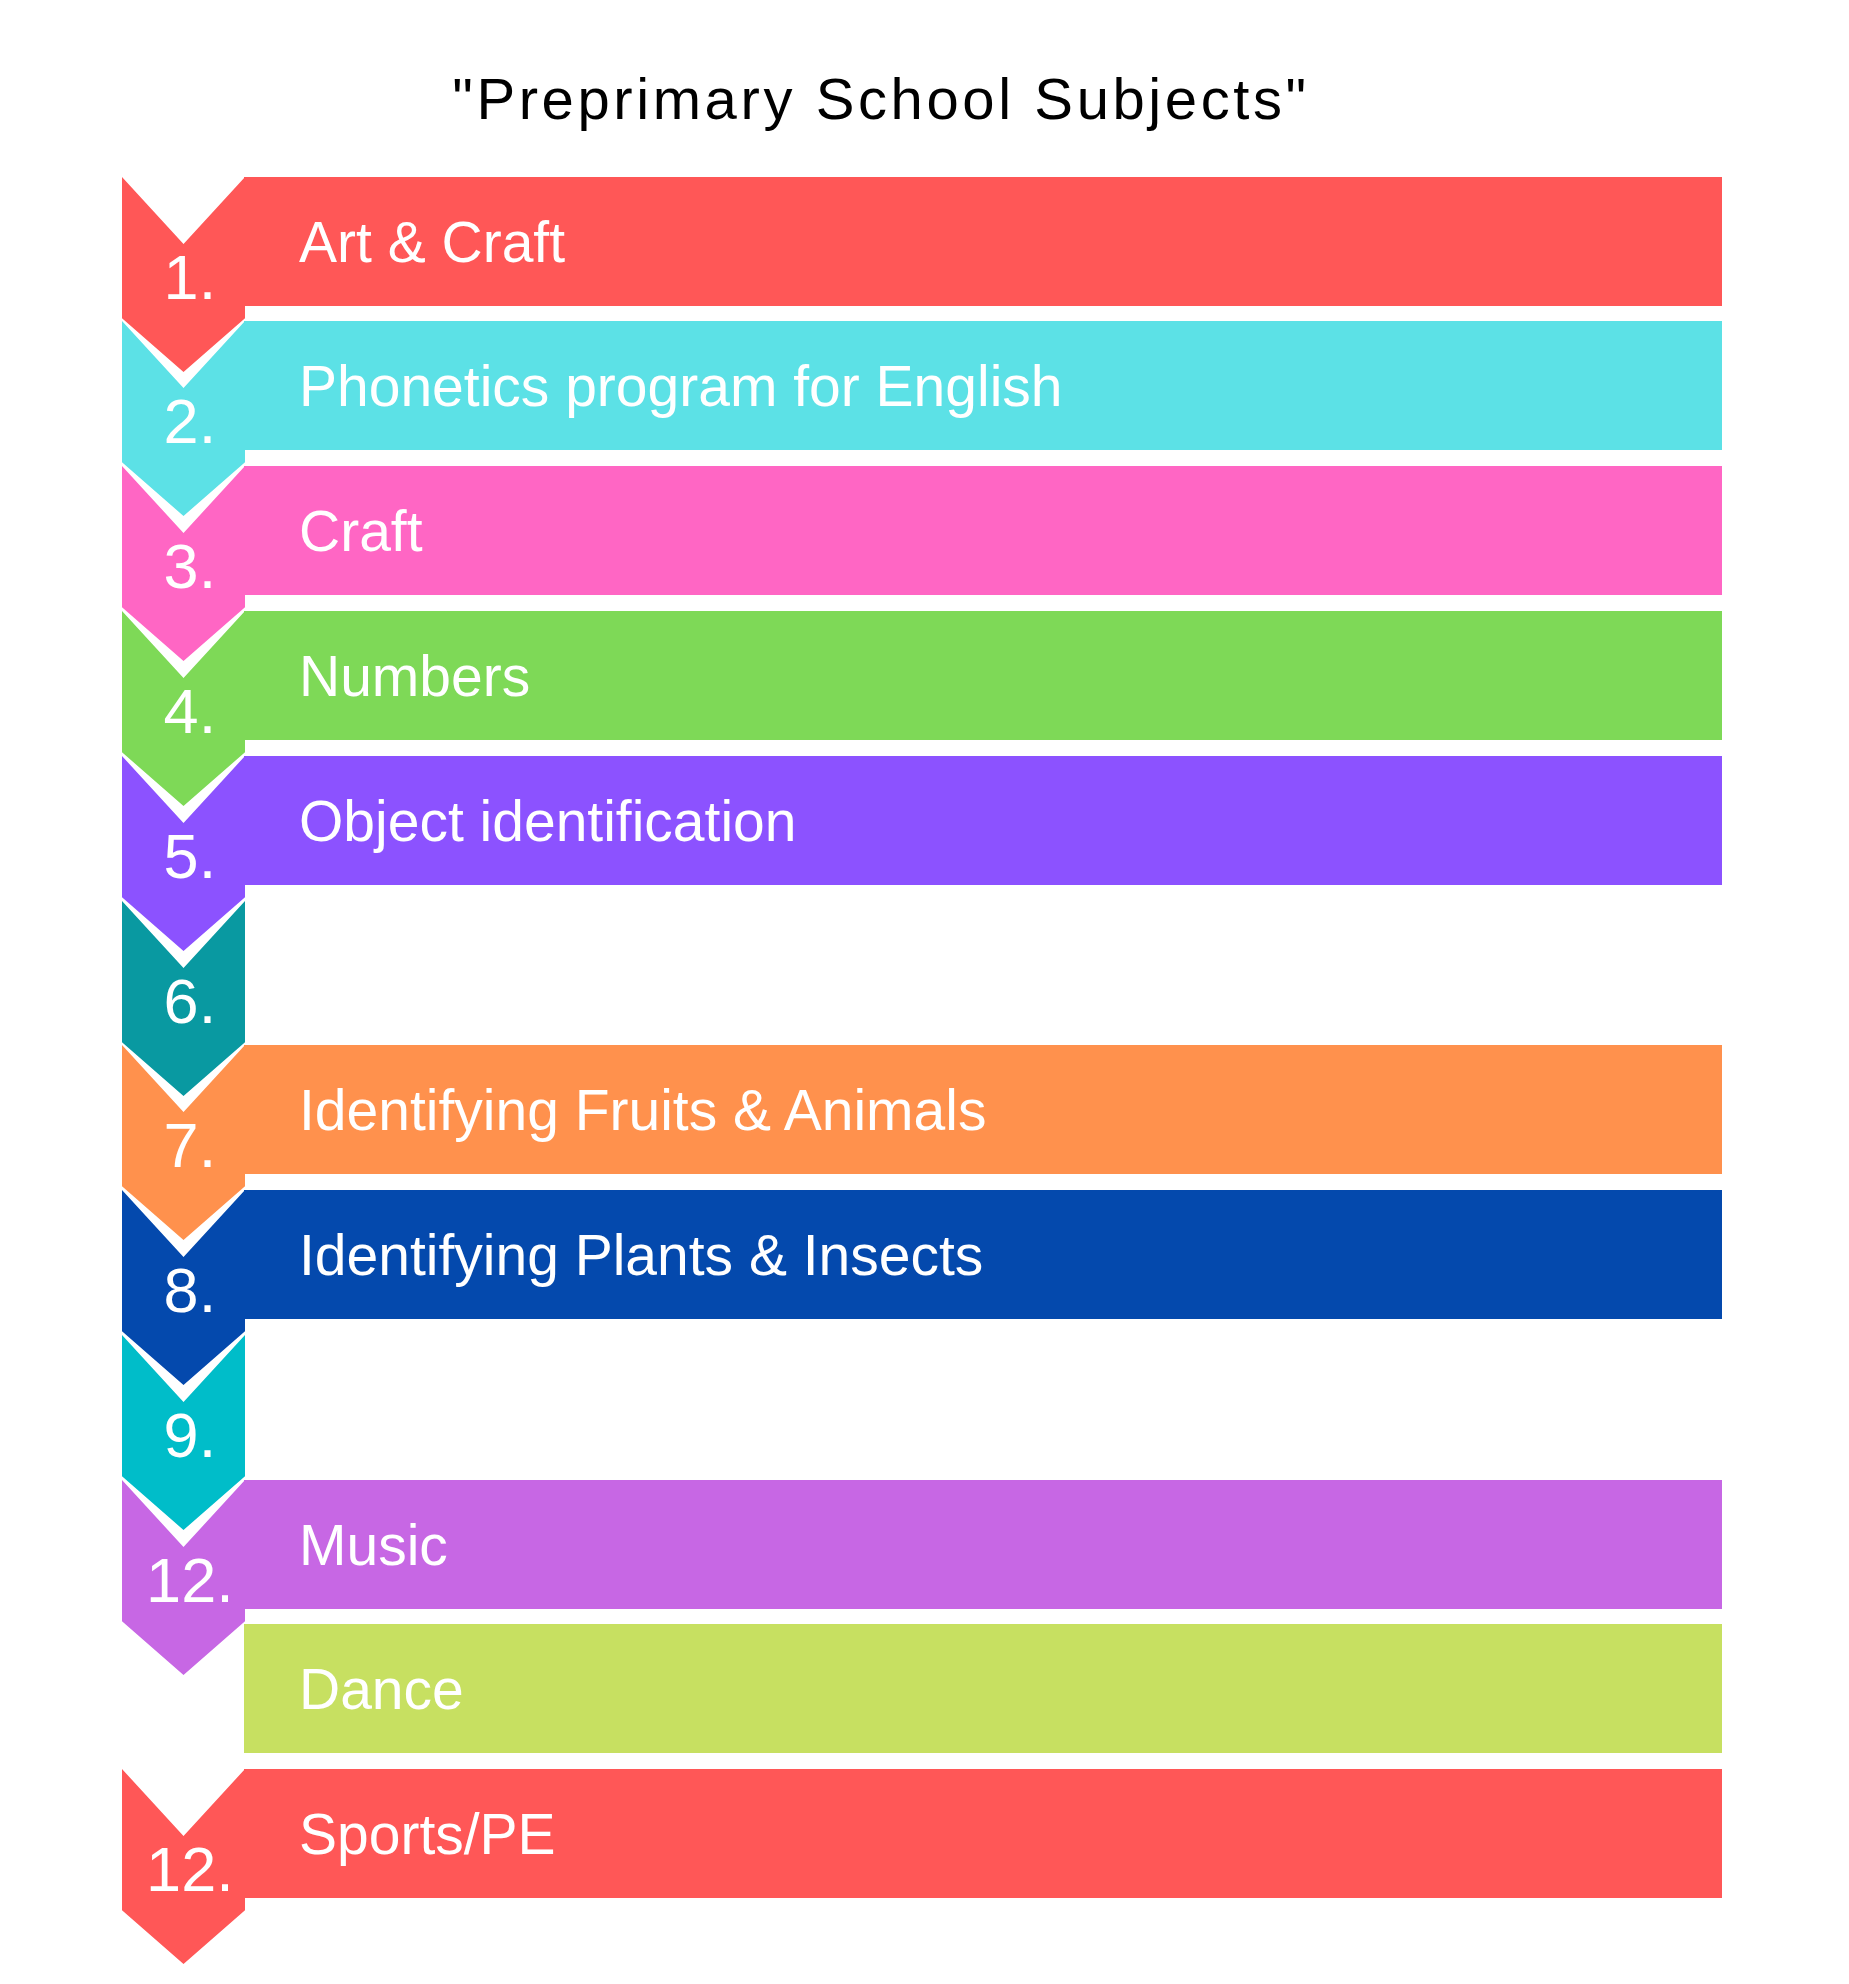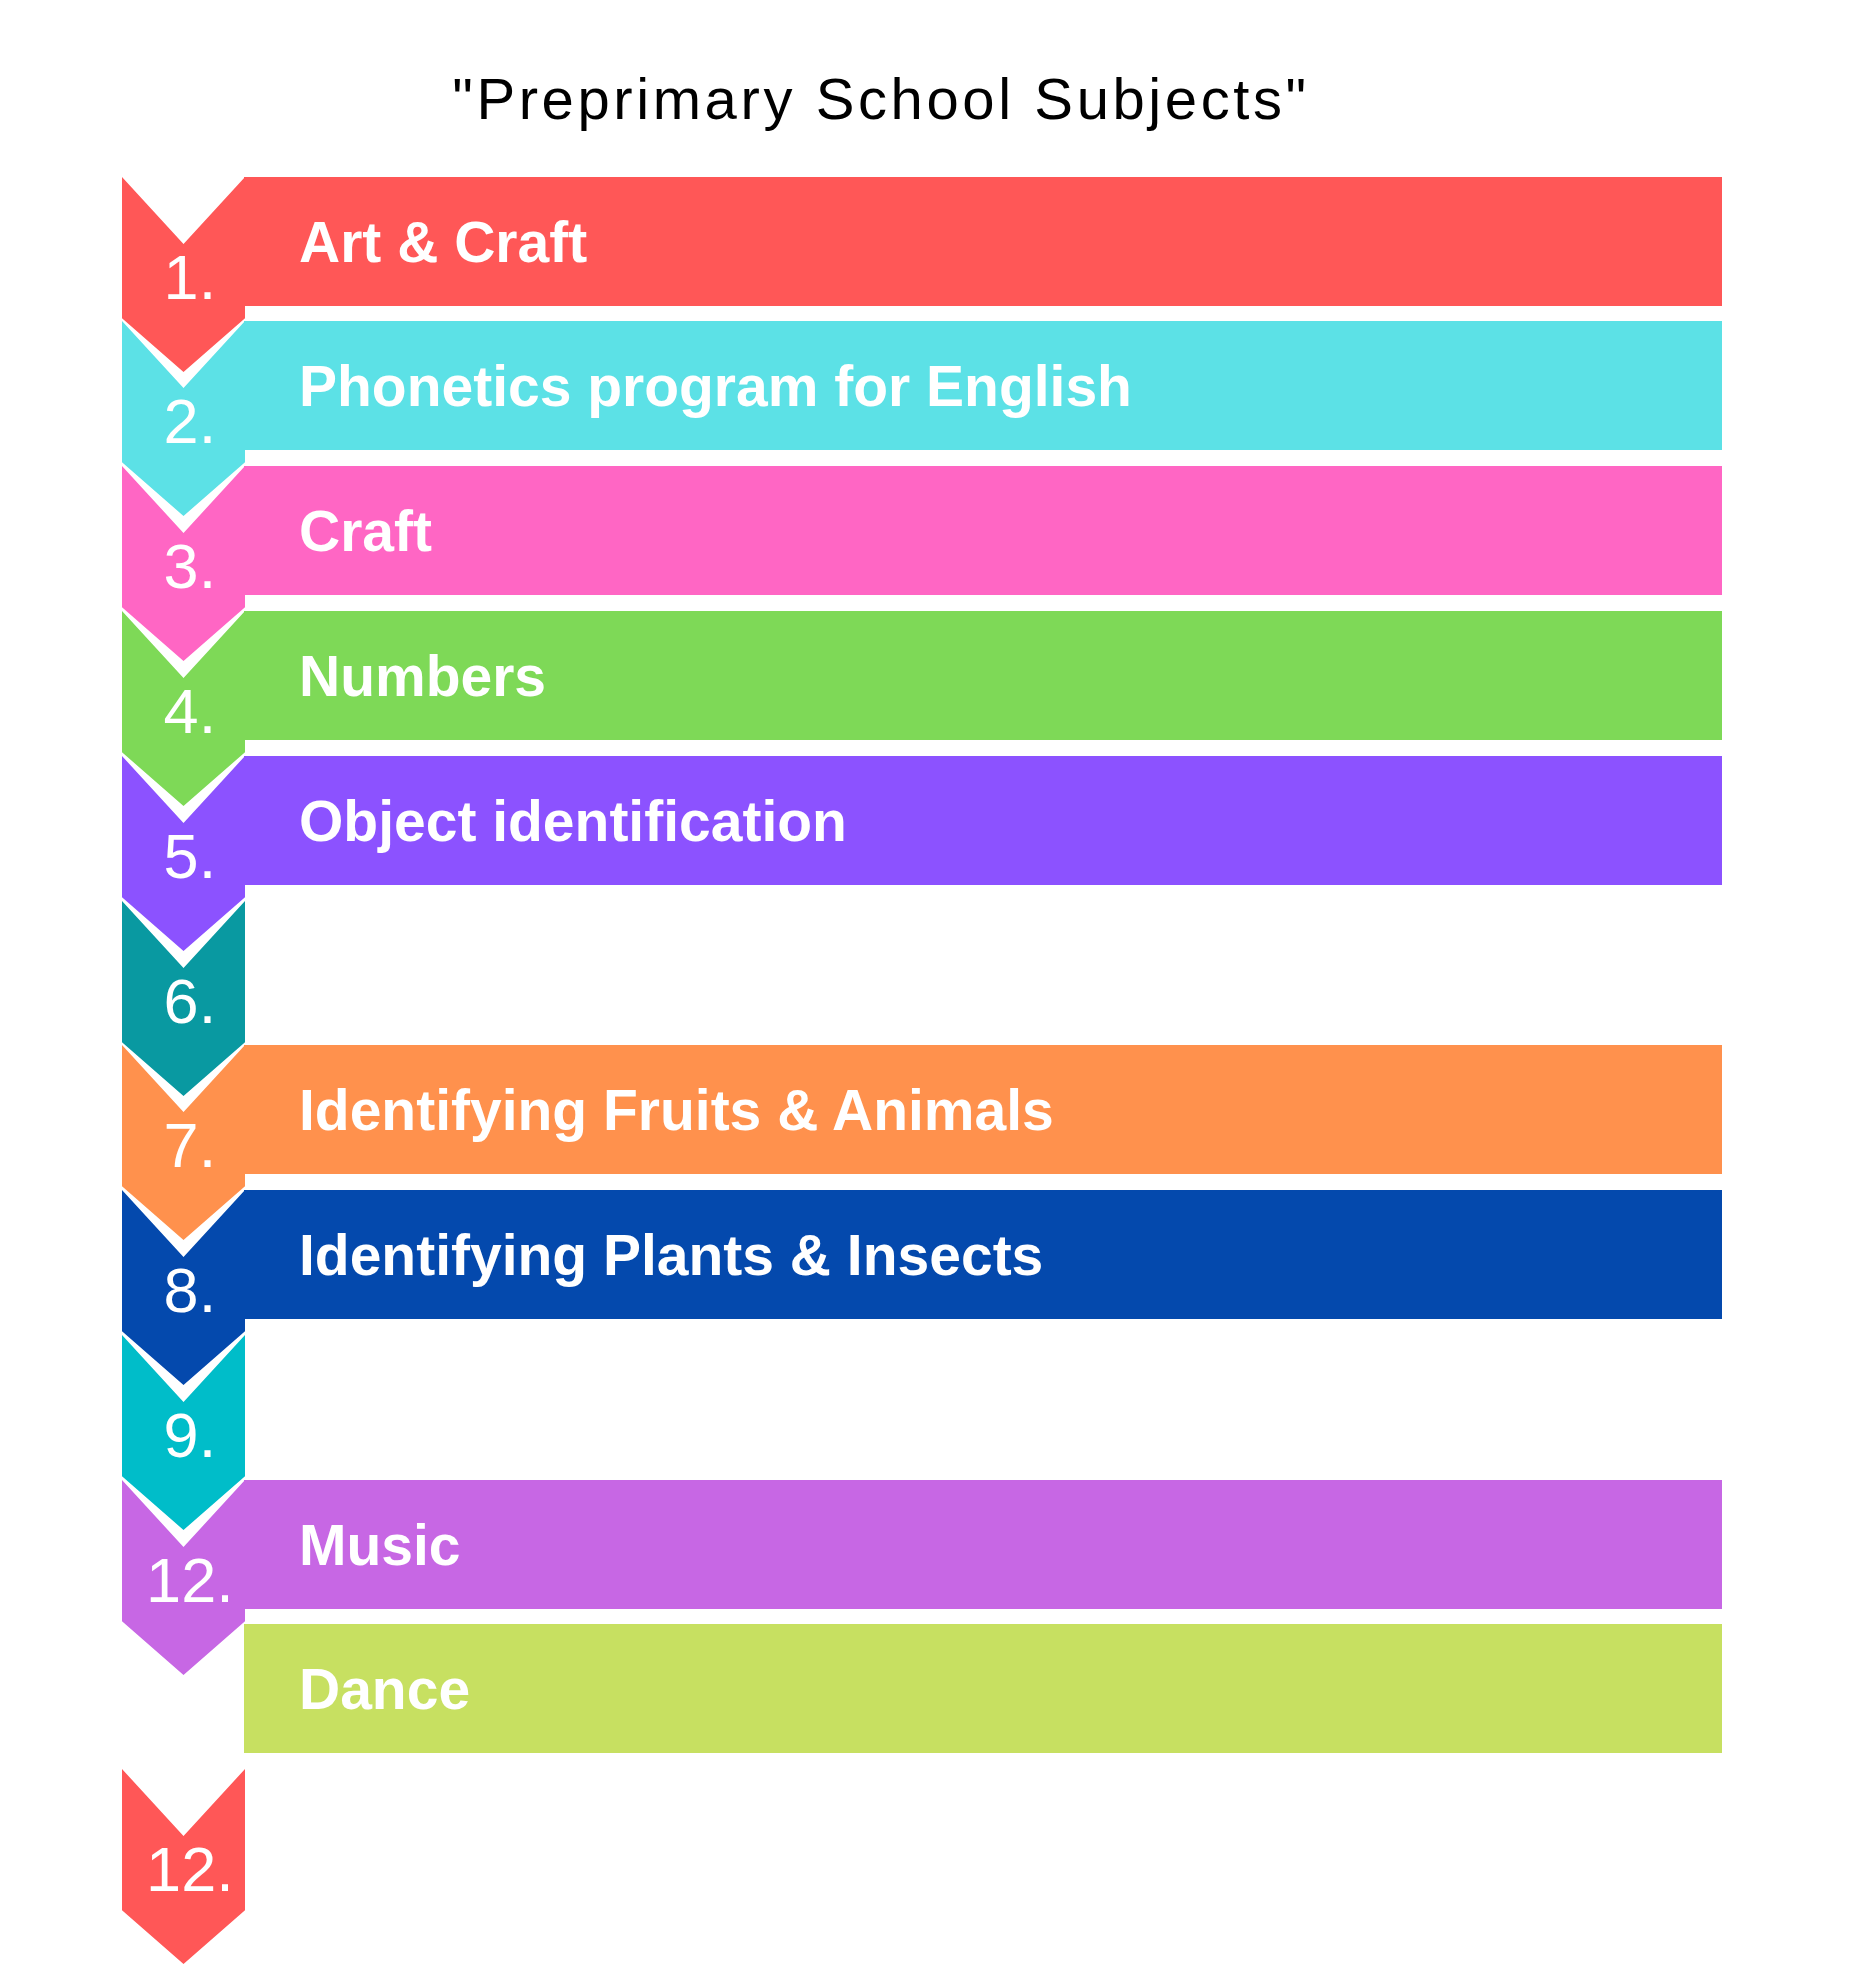--- a/index.html
+++ b/index.html
@@ -64,21 +64,21 @@
     top: 0;
     width: 1478px;
     height: 129px;
     background: var(--c);
     display: flex;
     align-items: center;
   }
   .label {
     padding-left: 55px;
     font-size: 57px;
-    font-weight: 700;
+    font-weight: 400;
     letter-spacing: 0px;
     color: #ffffff;
     white-space: nowrap;
   }
 </style>
 </head>
 <body>
 
 <div class="title">"Preprimary School Subjects"</div>
 
@@ -159,15 +159,18 @@
   </div>
     <div class="row" style="top: 1624px; --c: #C7E061;">
     <div class="bar">
       <span class="label">Dance</span>
     </div>
   </div>
     <div class="row" style="top: 1769px; --c: #FF5757;">
     <div class="chevron">
       <span class="num">12.</span>
     </div>
+    <div class="bar">
+      <span class="label">Sports/PE</span>
+    </div>
   </div>
   </div>
 
 
 </body></html>

